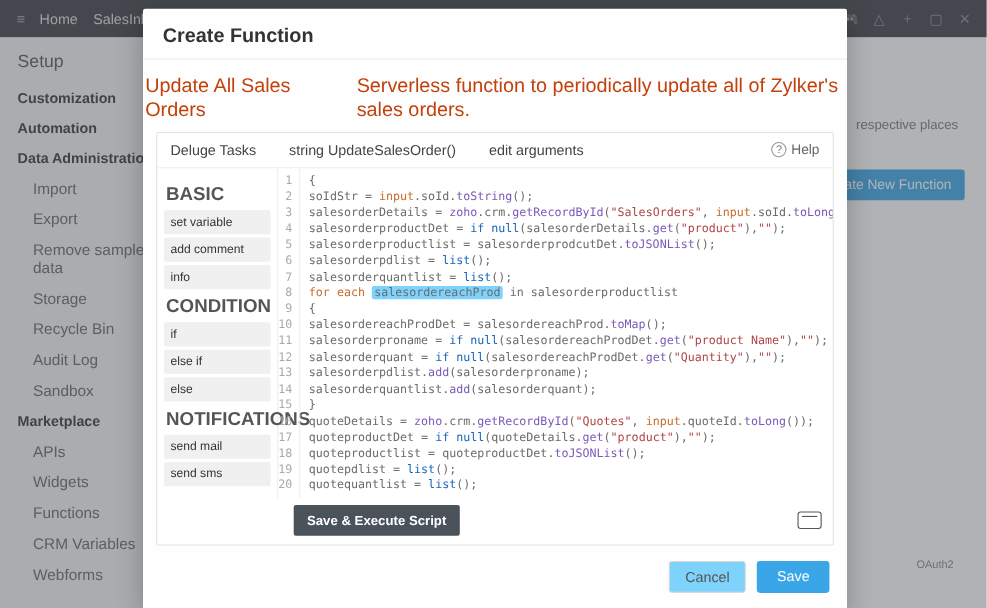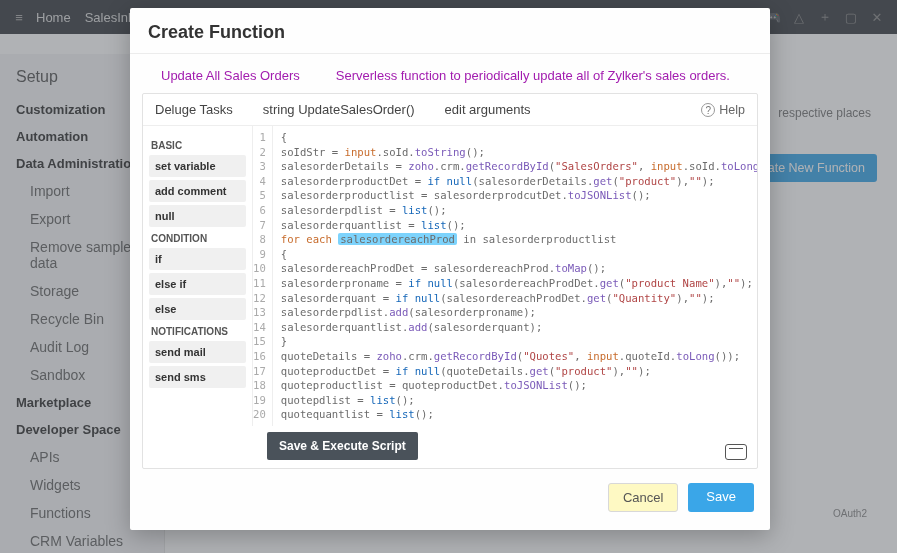--- a/index.html
+++ b/index.html
@@ -32,21 +32,20 @@
     position: absolute;
     top: 34px; left:0; right:0; bottom:0;
     display: flex;
   }
   .sidebar {
     width: 165px;
     background: #f4f5f6;
     padding: 14px 0 10px 0;
     font-size: 13px;
     border-right: 1px solid #e6e6e6;
-    margin-top: 20px;
   }
   .sidebar h2 {
     font-size: 16px;
     font-weight: 500;
     color: #555;
     padding: 0 16px 10px;
   }
   .sidebar .group-title {
     font-size: 13px;
     font-weight: 600;
@@ -113,39 +112,39 @@
   }
   .modal-header {
     padding: 14px 18px 10px;
     font-size: 18px;
     font-weight: 600;
     color: #333;
     border-bottom: 1px solid #ececec;
   }
   .modal-topline {
     display:flex;
-    padding: 14px 31px 10px;
-    font-size: 13px;
-    color:#a21caf;
+    padding: 14px 2px 10px;
+    font-size: 18px;
+    color:#c2410c;
     gap: 36px;
     align-items: flex-start;
   }
   .modal-topline .fname { font-weight:500; }
   
   .editor-wrap {
     margin: 0 12px 0 12px;
     border: 1px solid #e2e2e2;
     border-radius: 2px;
     background:#fff;
     display:flex;
     flex-direction: column;
   }
   .editor-toolbar {
     display:flex;
-    align-items:center;
+    align-items:flex-start;
     padding: 8px 12px;
     border-bottom: 1px solid #eee;
     font-size: 13px;
     color:#444;
     gap: 30px;
   }
   .editor-toolbar .dt { font-weight:500; }
   .editor-toolbar .help {
     margin-left:auto;
     color:#666;
@@ -170,31 +169,31 @@
   }
   .tasks-panel {
     width: 110px;
     border-right:1px solid #eee;
     padding: 8px 6px;
     font-size: 11.5px;
   }
   .tasks-panel .sec {
     font-weight:700;
     color:#555;
-    font-size:10px;
+    font-size:17px;
     margin: 6px 2px 4px;
   }
   .tasks-panel .chip {
     background:#f0f0f0;
     border-radius:2px;
     padding:5px 6px;
     margin:3px 0;
     color:#333;
     font-size:11px;
-    font-weight:700;
+    font-weight:400;
   }
   .code-panel {
     flex:1;
     display:flex;
     font-family: Menlo, Consolas, monospace;
     font-size: 10.6px;
     line-height: 14.6px;
     overflow:hidden;
     position:relative;
   }
@@ -211,21 +210,21 @@
     color:#6b6b6b;
     white-space: pre;
   }
   .code .kw  { color:#1466b8; }
   .code .str { color:#b04545; }
   .code .fn  { color:#7a5ab8; }
   .code .hl  { background:#7dd3fc; padding:0 2px; border-radius:2px; }
   .code .orange { color:#c76b2b;}
   .run-bar {
     display:flex;
-    align-items:flex-end;
+    align-items:center;
     padding: 6px 10px 8px 124px;
   }
   .run-btn {
     background:#4a525a;
     color:#fff;
     font-size:12px;
     font-weight:600;
     padding:7px 12px;
     border-radius:2px;
   }
@@ -243,21 +242,21 @@
     border-top:1px solid #555;
   }
   .modal-footer {
     display:flex;
     justify-content:flex-end;
     gap:10px;
     padding: 14px 16px 18px;
   }
   .btn-cancel {
     border:1px solid #d8d8d8;
-    background:#fef9c3;
+    background:#7dd3fc;
     color:#555;
     padding:6px 14px;
     border-radius:3px;
     font-size:13px;
   }
   .btn-save {
     background:#3aa6e8;
     color:#fff;
     padding:6px 18px;
     border-radius:3px;
@@ -287,21 +286,20 @@
     <div class="group-title">Automation</div>
     <div class="group-title">Data Administration</div>
     <div class="item">Import</div>
     <div class="item">Export</div>
     <div class="item">Remove sample data</div>
     <div class="item">Storage</div>
     <div class="item">Recycle Bin</div>
     <div class="item">Audit Log</div>
     <div class="item">Sandbox</div>
     <div class="group-title">Marketplace</div>
-    <div class="group-title">Developer Space</div>
     <div class="item">APIs</div>
     <div class="item">Widgets</div>
     <div class="item">Functions</div>
     <div class="item">CRM Variables</div>
     <div class="item">Webforms</div>
   </div>
 
   <div class="main-bg">
     <div class="hint" style="text-align:right; margin-right:6px;">respective places</div>
     <div class="create-fn-btn">Create New Function</div>
@@ -330,21 +328,21 @@
         <span class="q">?</span>
         <span>Help</span>
       </span>
     </div>
 
     <div class="editor-body">
       <div class="tasks-panel">
         <div class="sec">BASIC</div>
         <div class="chip">set variable</div>
         <div class="chip">add comment</div>
-        <div class="chip">null</div>
+        <div class="chip">info</div>
         <div class="sec">CONDITION</div>
         <div class="chip">if</div>
         <div class="chip">else if</div>
         <div class="chip">else</div>
         <div class="sec">NOTIFICATIONS</div>
         <div class="chip">send mail</div>
         <div class="chip">send sms</div>
       </div>
 
       <div class="code-panel">

